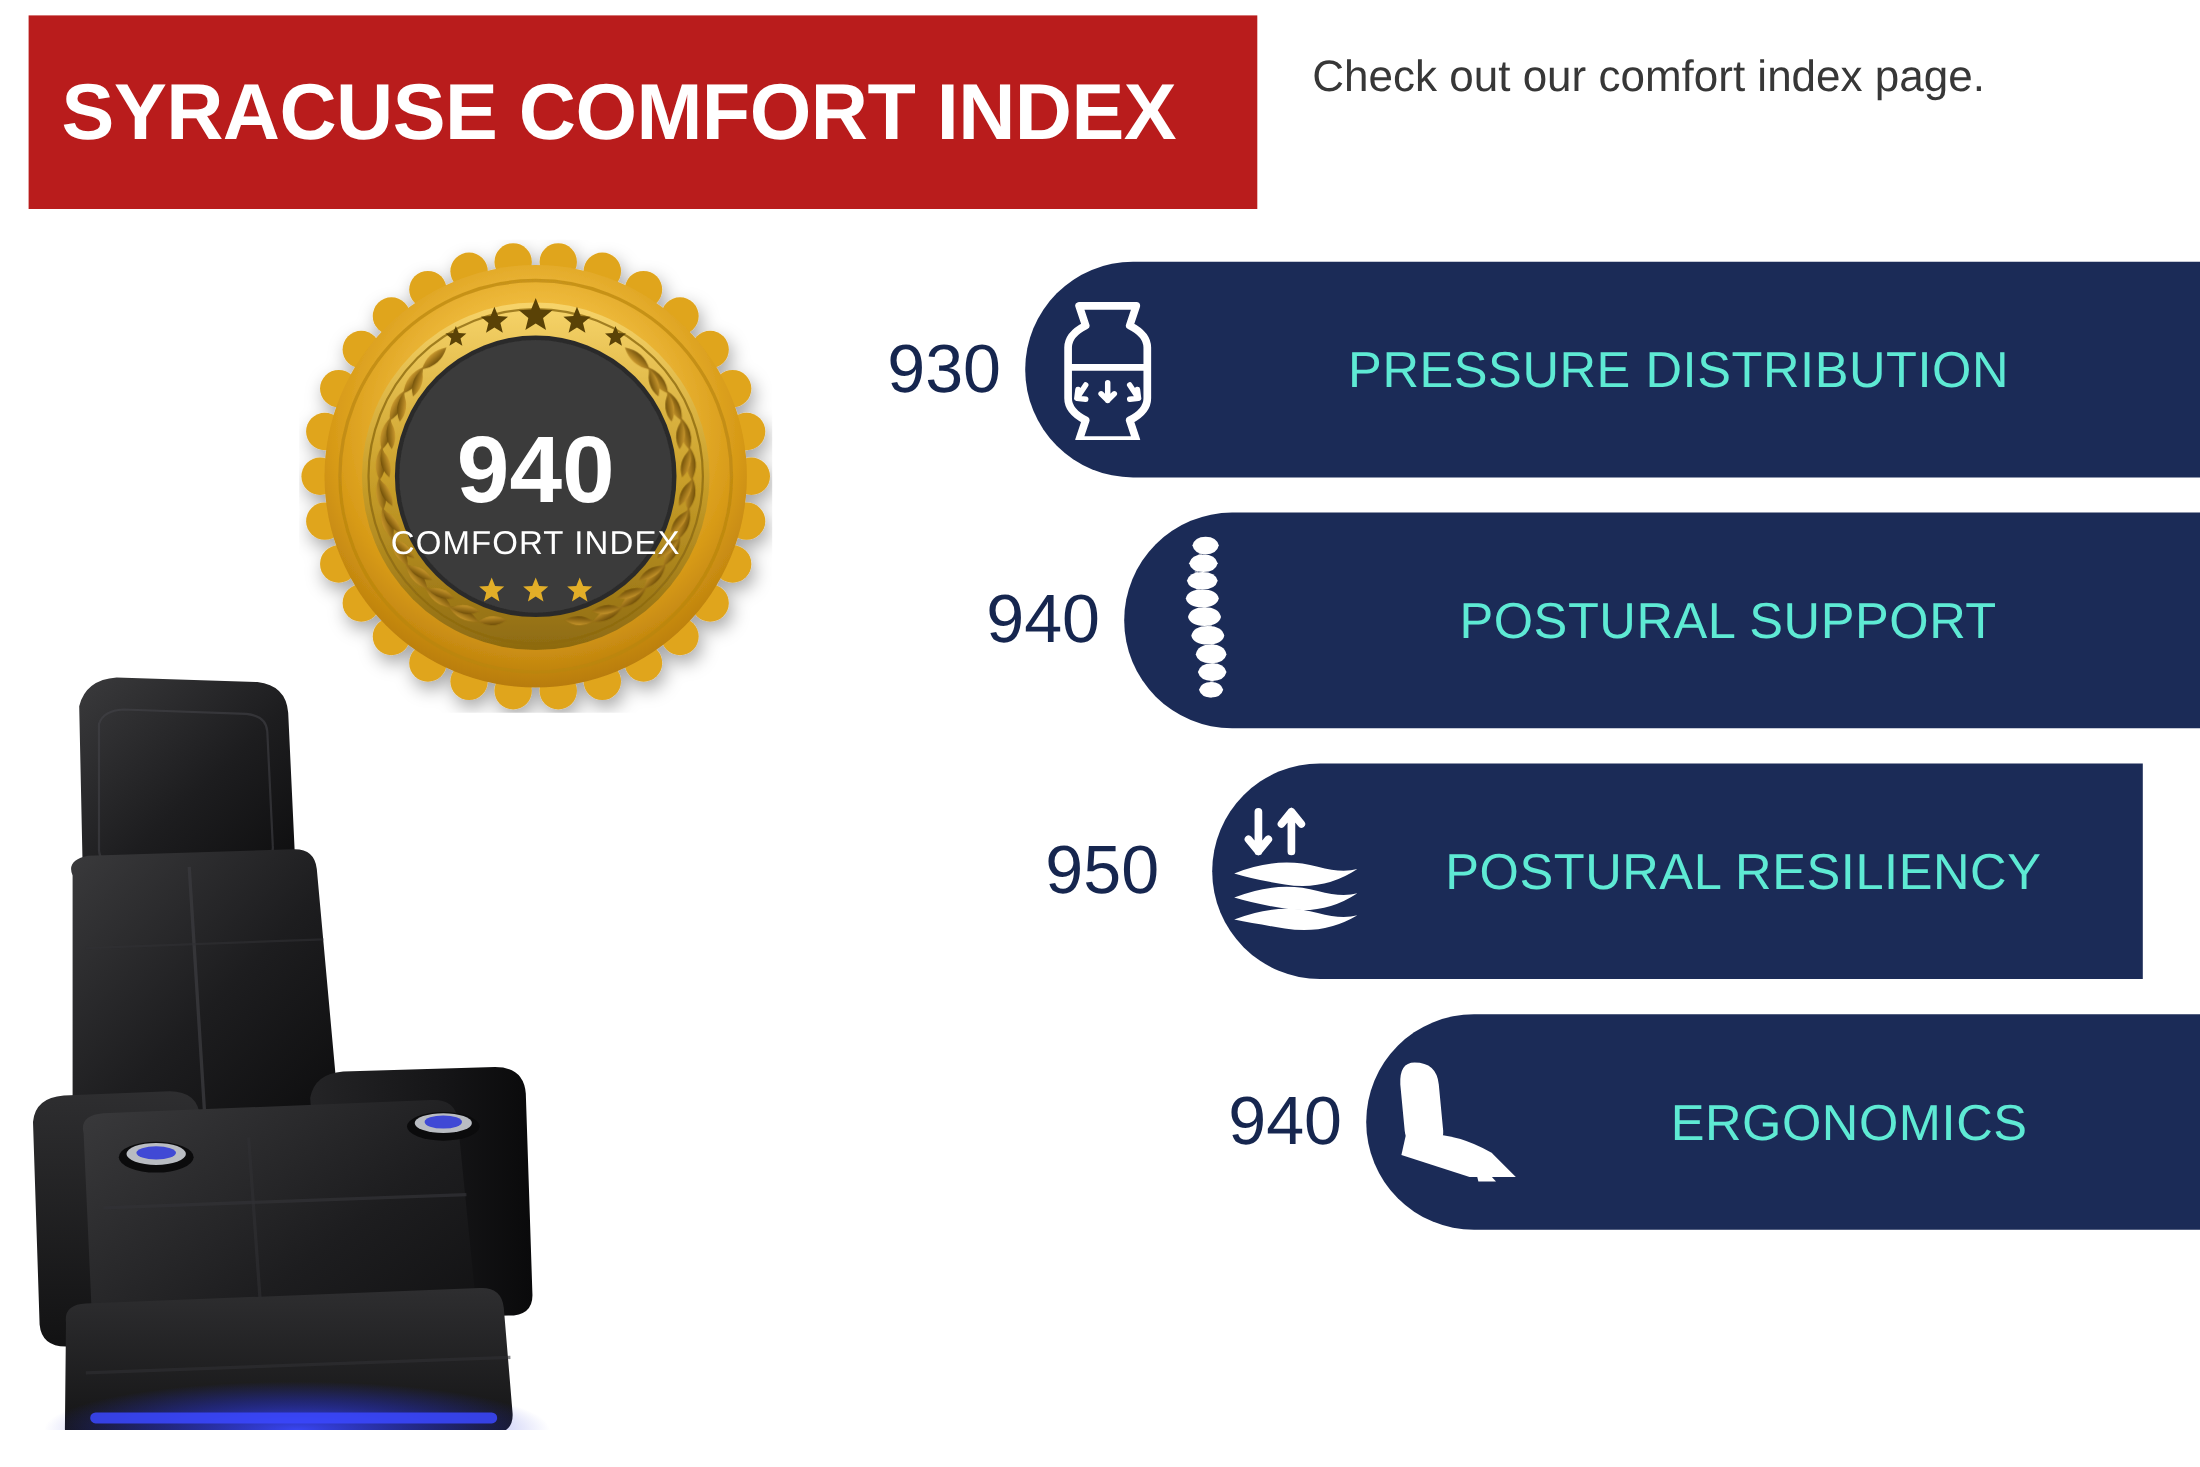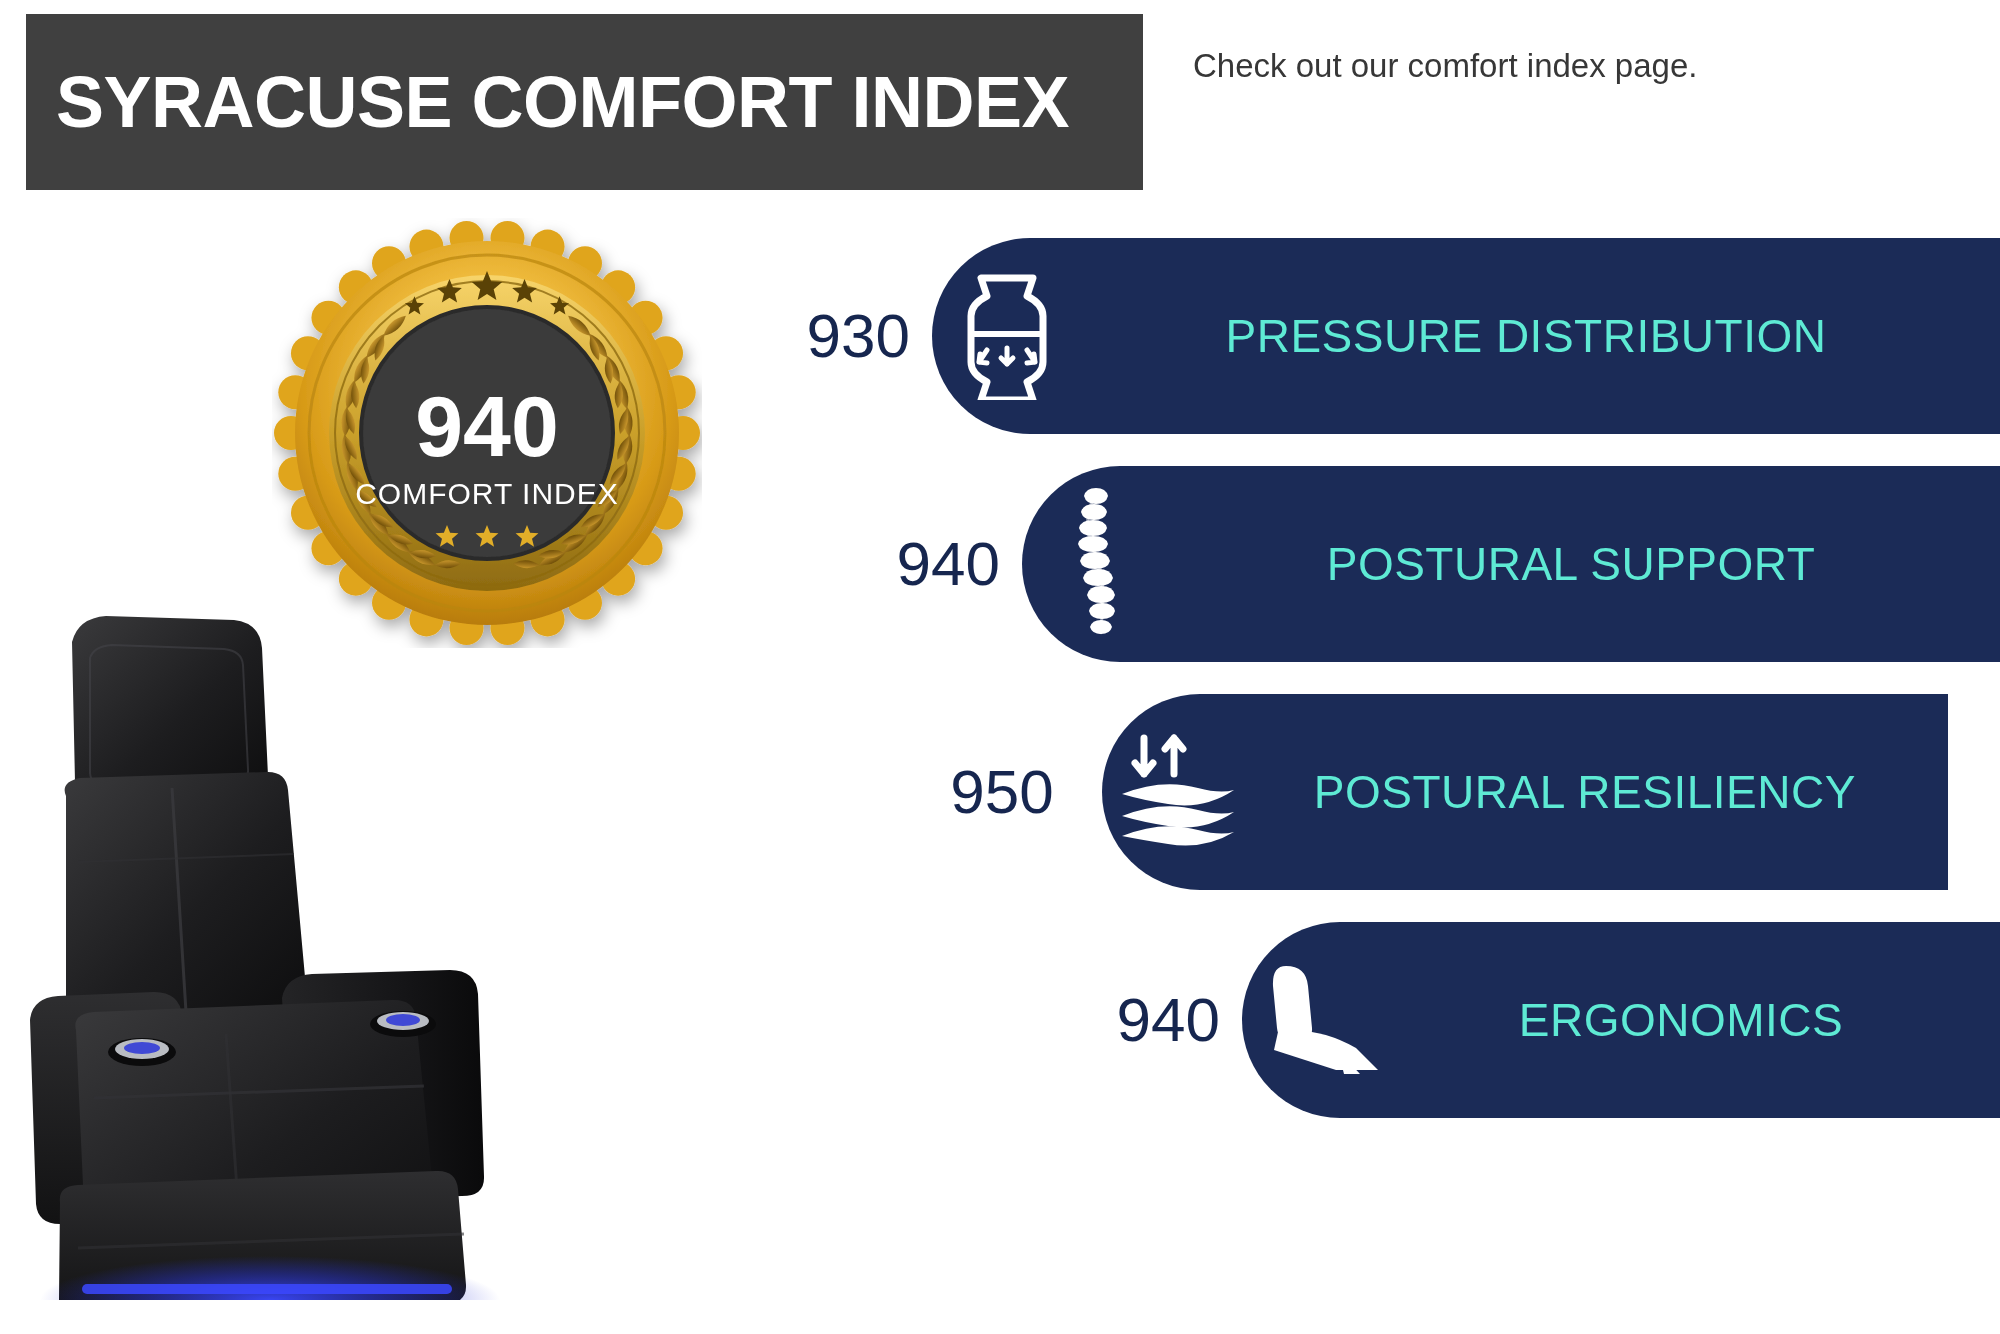--- a/index.html
+++ b/index.html
@@ -15,41 +15,41 @@
     overflow: hidden;
   }
 
   
   #header-title-block {
     position: absolute;
     left: 26px;
     top: 14px;
     width: 1117px;
     height: 176px;
-    background: #404040;
+    background: #b91c1c;
     display: flex;
     align-items: center;
     box-sizing: border-box;
     padding-left: 30px;
   }
   #header-title-text {
     color: #ffffff;
     font-size: 72px;
     font-weight: bold;
     letter-spacing: -0.5px;
     line-height: 1;
     white-space: nowrap;
   }
   #header-subtitle {
     position: absolute;
     left: 1193px;
     top: 48px;
     width: 700px;
     color: #373737;
-    font-size: 33px;
+    font-size: 40px;
     line-height: 1.1;
     font-weight: normal;
   }
 
   
   #badge-wrap {
     position: absolute;
     left: 272px;
     top: 218px;
     width: 430px;

